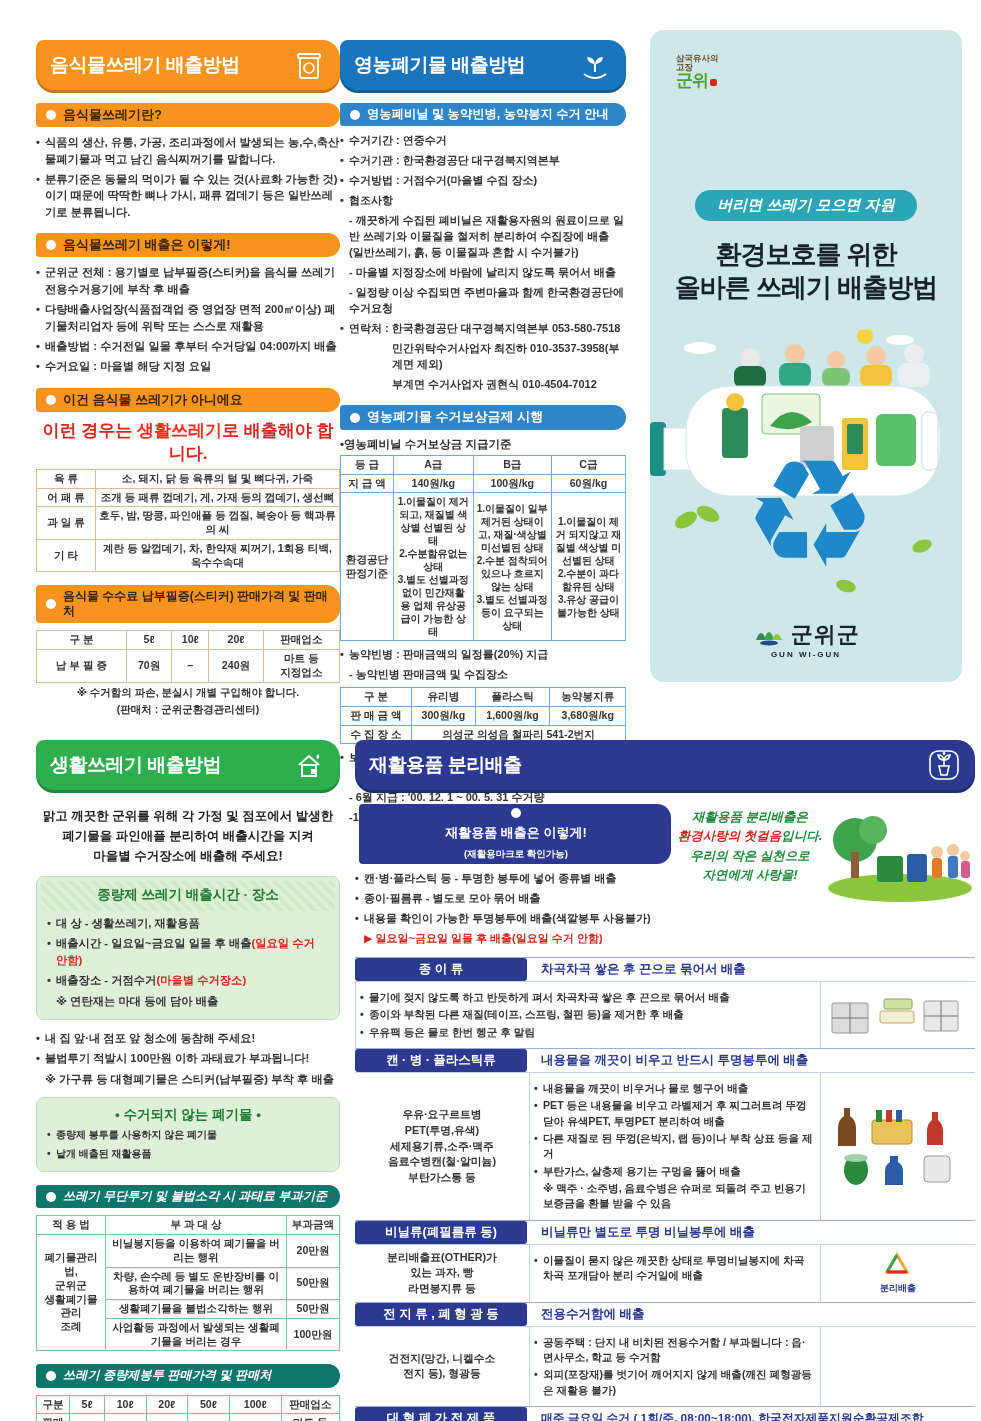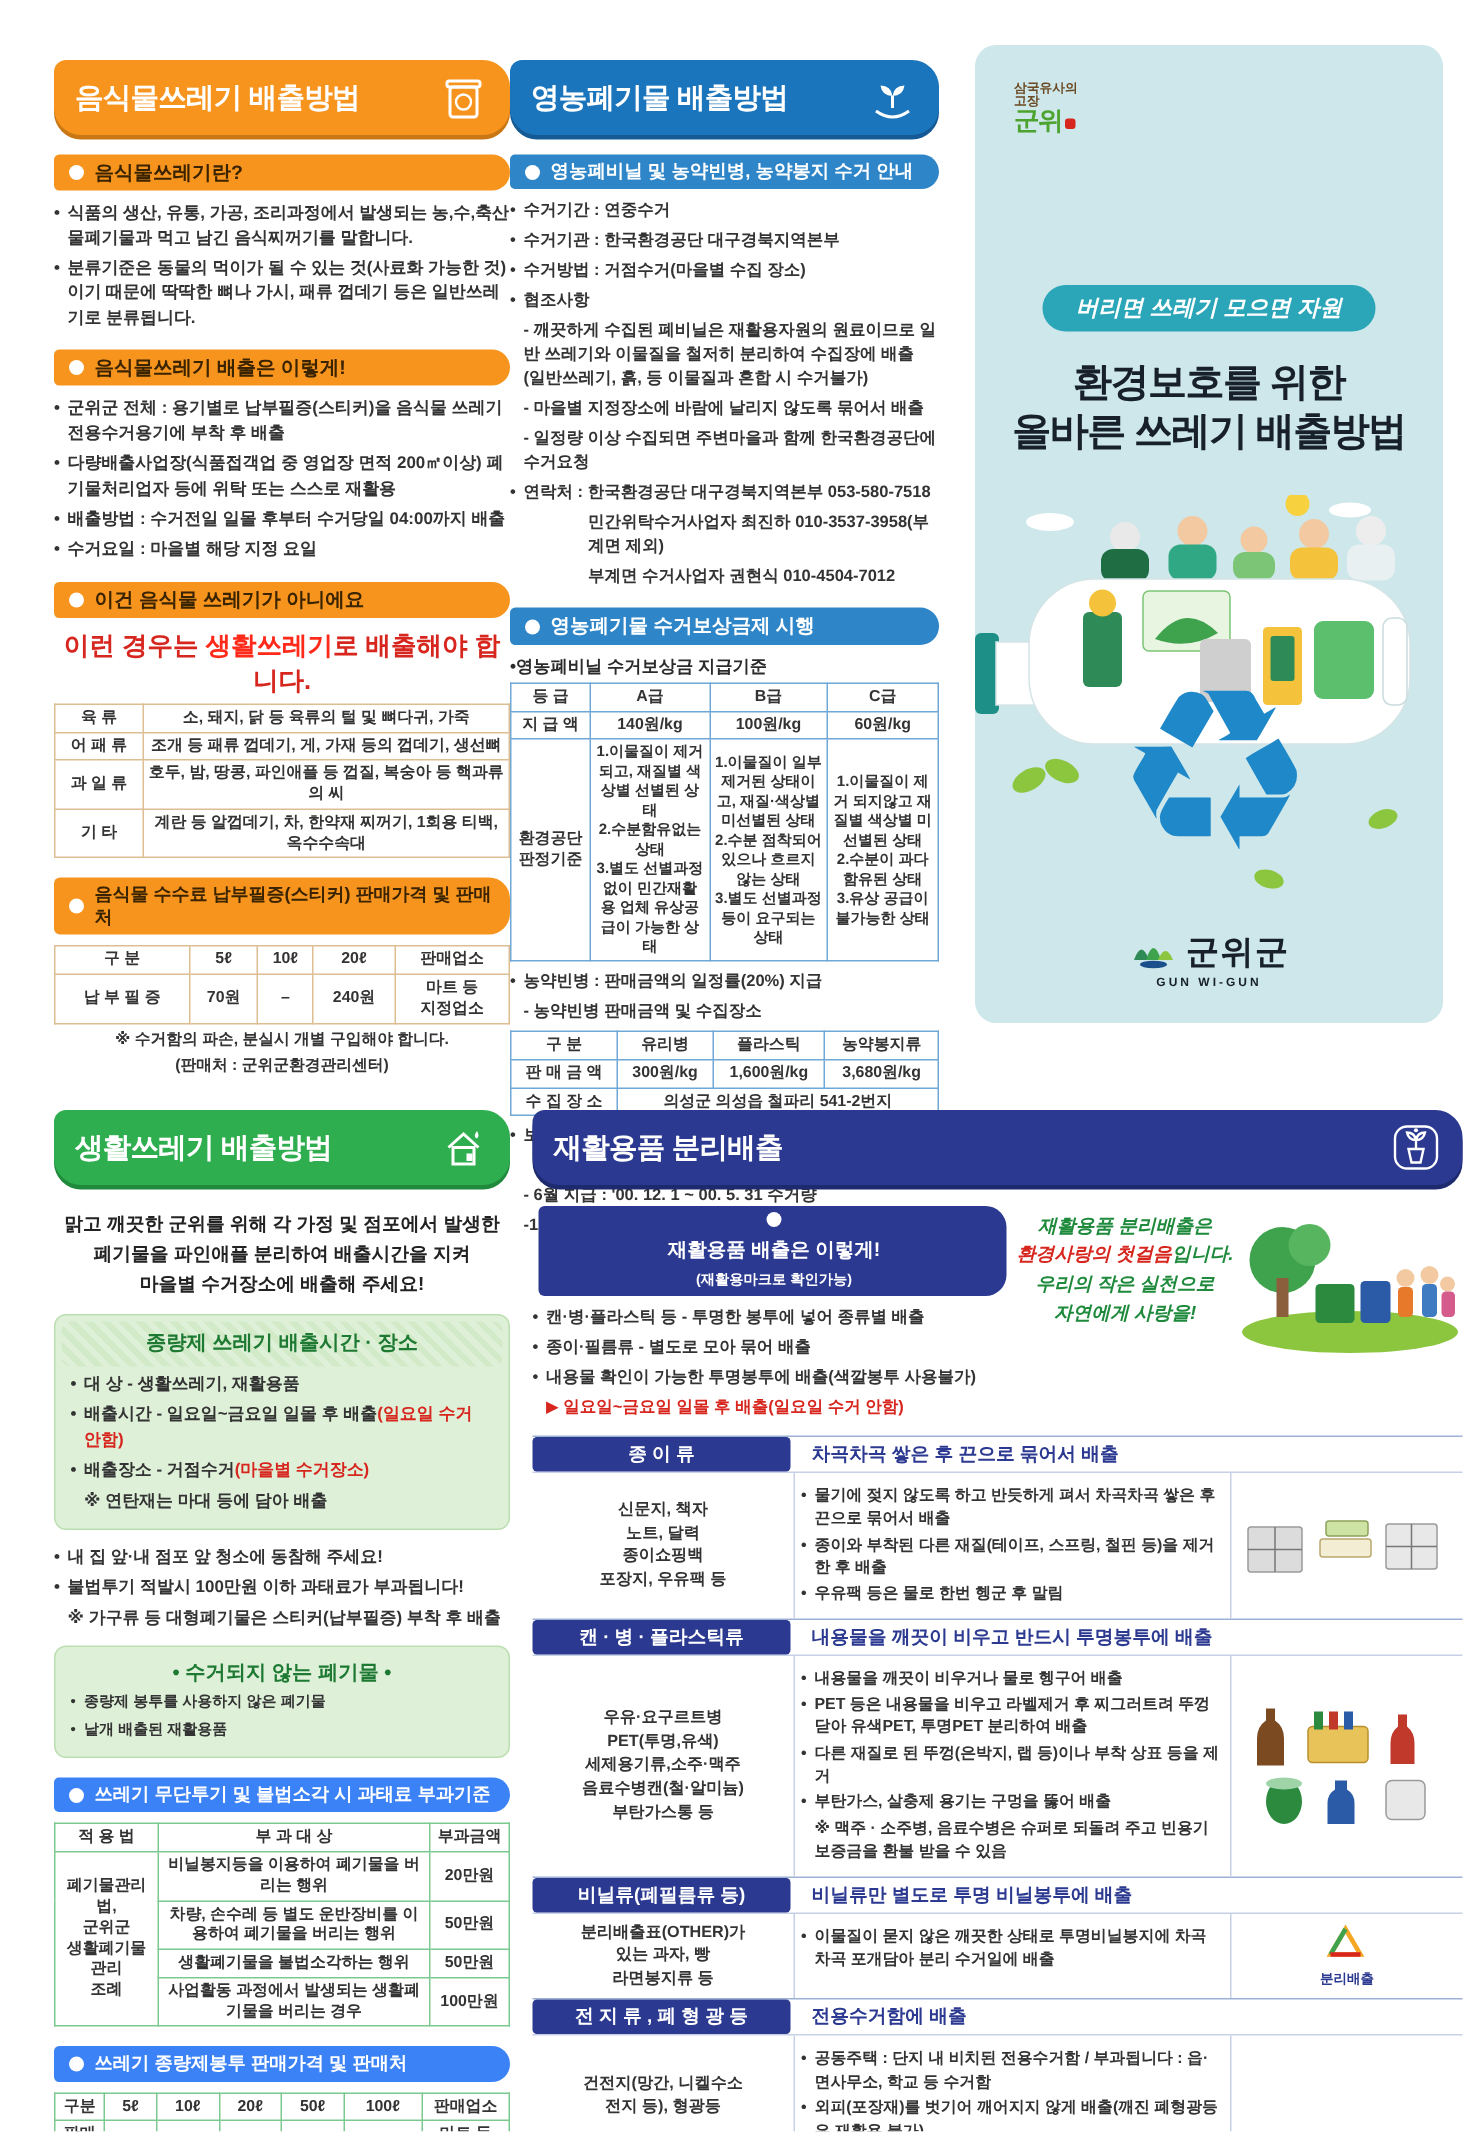--- a/index.html
+++ b/index.html
@@ -13,21 +13,21 @@
   .hdr-b{background:#1B75BC;box-shadow:0 3px 0 #145A94;}
   .hdr-g{background:#2FAE4F;box-shadow:0 3px 0 #1F8A3C;}
   .hdr-n{background:#2B3990;box-shadow:0 3px 0 #1E2A6E;}
   .hico{width:34px;height:34px;flex:0 0 auto;}
   
   .bar{display:flex;align-items:center;gap:7px;font-size:13px;padding:4px 8px 4px 10px;
        border-radius:4px 14px 14px 4px;margin:13px 0 7px;line-height:1.25;}
   .bar .dot{width:10px;height:10px;border-radius:50%;background:#fff;flex:0 0 auto;}
   .bar-o{background:#F7941D;color:#3A2300;}
   .bar-b{background:#2E86C8;color:#fff;}
-  .bar-g{background:#3b82f6;color:#fff;}
+  .bar-g{background:#0f766e;color:#fff;font-style:italic;}
   .bar-n{background:#2B3990;color:#fff;}
   .bar small{font-size:9.5px;}
   
   .blist{list-style:none;margin:4px 0;padding:0;font-size:11.3px;line-height:1.45;color:#333;}
   .blist li{position:relative;padding-left:9px;margin:4px 0;}
   .blist li:before{content:"•";position:absolute;left:0;top:0;}
   .blist li.nb{padding-left:9px;}
   .blist li.nb:before{content:"";}
   .sub{margin-left:9px;}
   
@@ -479,24 +479,20 @@
         <circle cx="140" cy="56" r="5" fill="#F2C9A0"></circle>
           <rect x="136" y="61" width="9" height="17" rx="3" fill="#D45B8C"></rect>
       </svg>
     </div>
 
     <div class="rrow-head" style="margin-top:6px;">
       <div class="rlabel">종    이    류</div>
       <div class="rhead">차곡차곡 쌓은 후 끈으로 묶어서 배출</div>
     </div>
     <div class="rbody">
-      <div class="ritems pl">신문지, 책자
-노트, 달력
-종이쇼핑백
-포장지, 우유팩 등</div>
       <div class="rbul">
         <ul class="blist">
           <li>물기에 젖지 않도록 하고 반듯하게 펴서 차곡차곡 쌓은 후 끈으로  묶어서 배출</li>
           <li>종이와 부착된 다른 재질(테이프, 스프링, 철핀 등)을 제거한 후 배출</li>
           <li>우유팩 등은 물로 한번 헹군 후 말림</li>
         </ul>
       </div>
       <div class="rart">
         <svg width="140" height="60" viewBox="0 0 140 60">
           <rect x="4" y="18" width="36" height="30" rx="2" fill="#DCDCDC" stroke="#9a9a9a"></rect>

